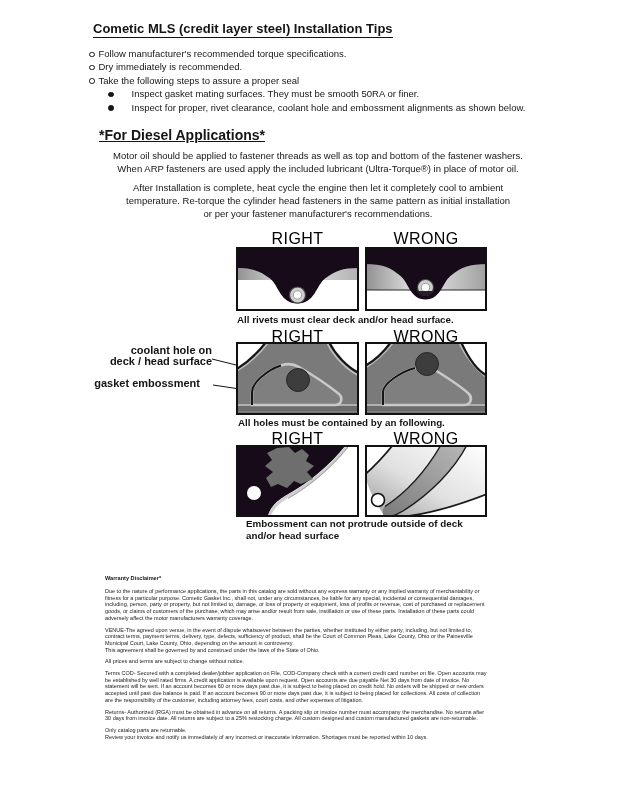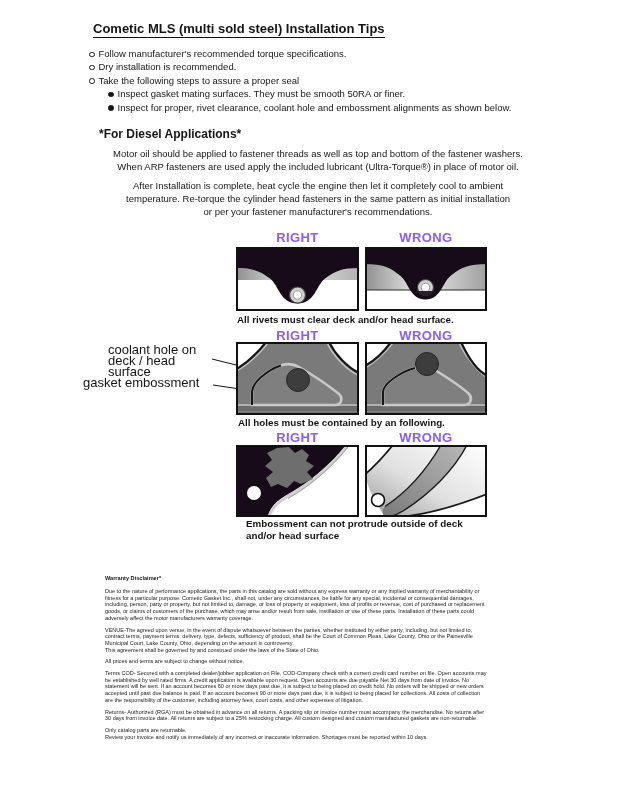--- a/index.html
+++ b/index.html
@@ -6,57 +6,57 @@
   .page{position:relative;width:618px;height:800px;background:#ffffff;overflow:hidden;
         font-family:"Liberation Sans", sans-serif;color:#1b1b1b;}
   .abs{position:absolute;}
 
   
   .top{left:88px;top:19px;width:450px;}
   .title{font-size:13px;font-weight:bold;margin:0 0 7px 5px;display:inline-block;
          border-bottom:1.6px solid #111;padding-bottom:1px;color:#141414;}
   .bullets{margin-top:2px;}
   .bullet{display:flex;align-items:flex-start;font-size:9.5px;line-height:13.4px;color:#161616;}
-  .bullet.sub{margin-left:19px;}
+  .bullet.sub{margin-left:19px;gap:14px;}
   .mk{display:inline-block;flex:0 0 auto;margin:4.5px 4px 0 1px;width:3.5px;height:3.5px;border-radius:50%;}
   .mk-o{border:1px solid #161616;background:transparent;}
   .mk-f{border:1px solid #161616;background:#161616;}
-  .diesel-h{font-size:12px;font-weight:bold;margin:13px 0 0 11px;color:#141414;}
+  .diesel-h{font-size:14px;font-weight:bold;margin:13px 0 0 11px;color:#141414;text-decoration:underline;}
   .body-p{font-size:9.5px;line-height:13px;margin:6px 0 0 11px;width:438px;
           white-space:pre-line;color:#161616;text-align:center;}
 
   
-  .dlabel{font-size:13px;font-weight:bold;text-align:center;letter-spacing:.4px;color:#8b5cf6;}
+  .dlabel{font-size:16px;font-weight:normal;text-align:center;letter-spacing:.4px;color:#000000;}
   .caption{font-size:9.8px;font-weight:bold;color:#141414;line-height:11.5px;white-space:pre-line;}
-  .ann{font-size:13px;font-weight:normal;color:#141414;text-align:left;line-height:10.8px;white-space:pre-line;}
+  .ann{font-size:11px;font-weight:bold;color:#141414;text-align:right;line-height:10.8px;white-space:pre-line;}
   .dbox{display:block;}
 
   
   .fine{left:105px;top:575px;width:418px;}
   .fp-head{font-size:5.6px;font-weight:bold;margin:0 0 7px 0;color:#151515;}
   .fp{font-size:5.5px;line-height:6.7px;margin:0 0 5px 0;white-space:pre-line;color:#222;}
   .fp.tight{margin-bottom:0;}
 
   .pagecode{font-size:13px;color:#232323;letter-spacing:.2px;}
 </style>
 </head>
 <body>
 
 <div class="page">
 
   <div class="abs top">
-    <h1 class="title">Cometic MLS (multi sold steel) Installation Tips</h1>
+    <h1 class="title">Cometic MLS (credit layer steel) Installation Tips</h1>
     <div class="bullets">
       <div class="bullet">
         <span class="mk mk-o"></span>
         <span>Follow manufacturer's recommended torque specifications.</span>
       </div>
       <div class="bullet">
         <span class="mk mk-o"></span>
-        <span>Dry installation is recommended.</span>
+        <span>Dry immediately is recommended.</span>
       </div>
       <div class="bullet">
         <span class="mk mk-o"></span>
         <span>Take the following steps to assure a proper seal</span>
       </div>
       <div class="bullet sub">
         <span class="mk mk-f"></span>
         <span>Inspect gasket mating surfaces.  They must be smooth 50RA or finer.</span>
       </div>
       <div class="bullet sub">

